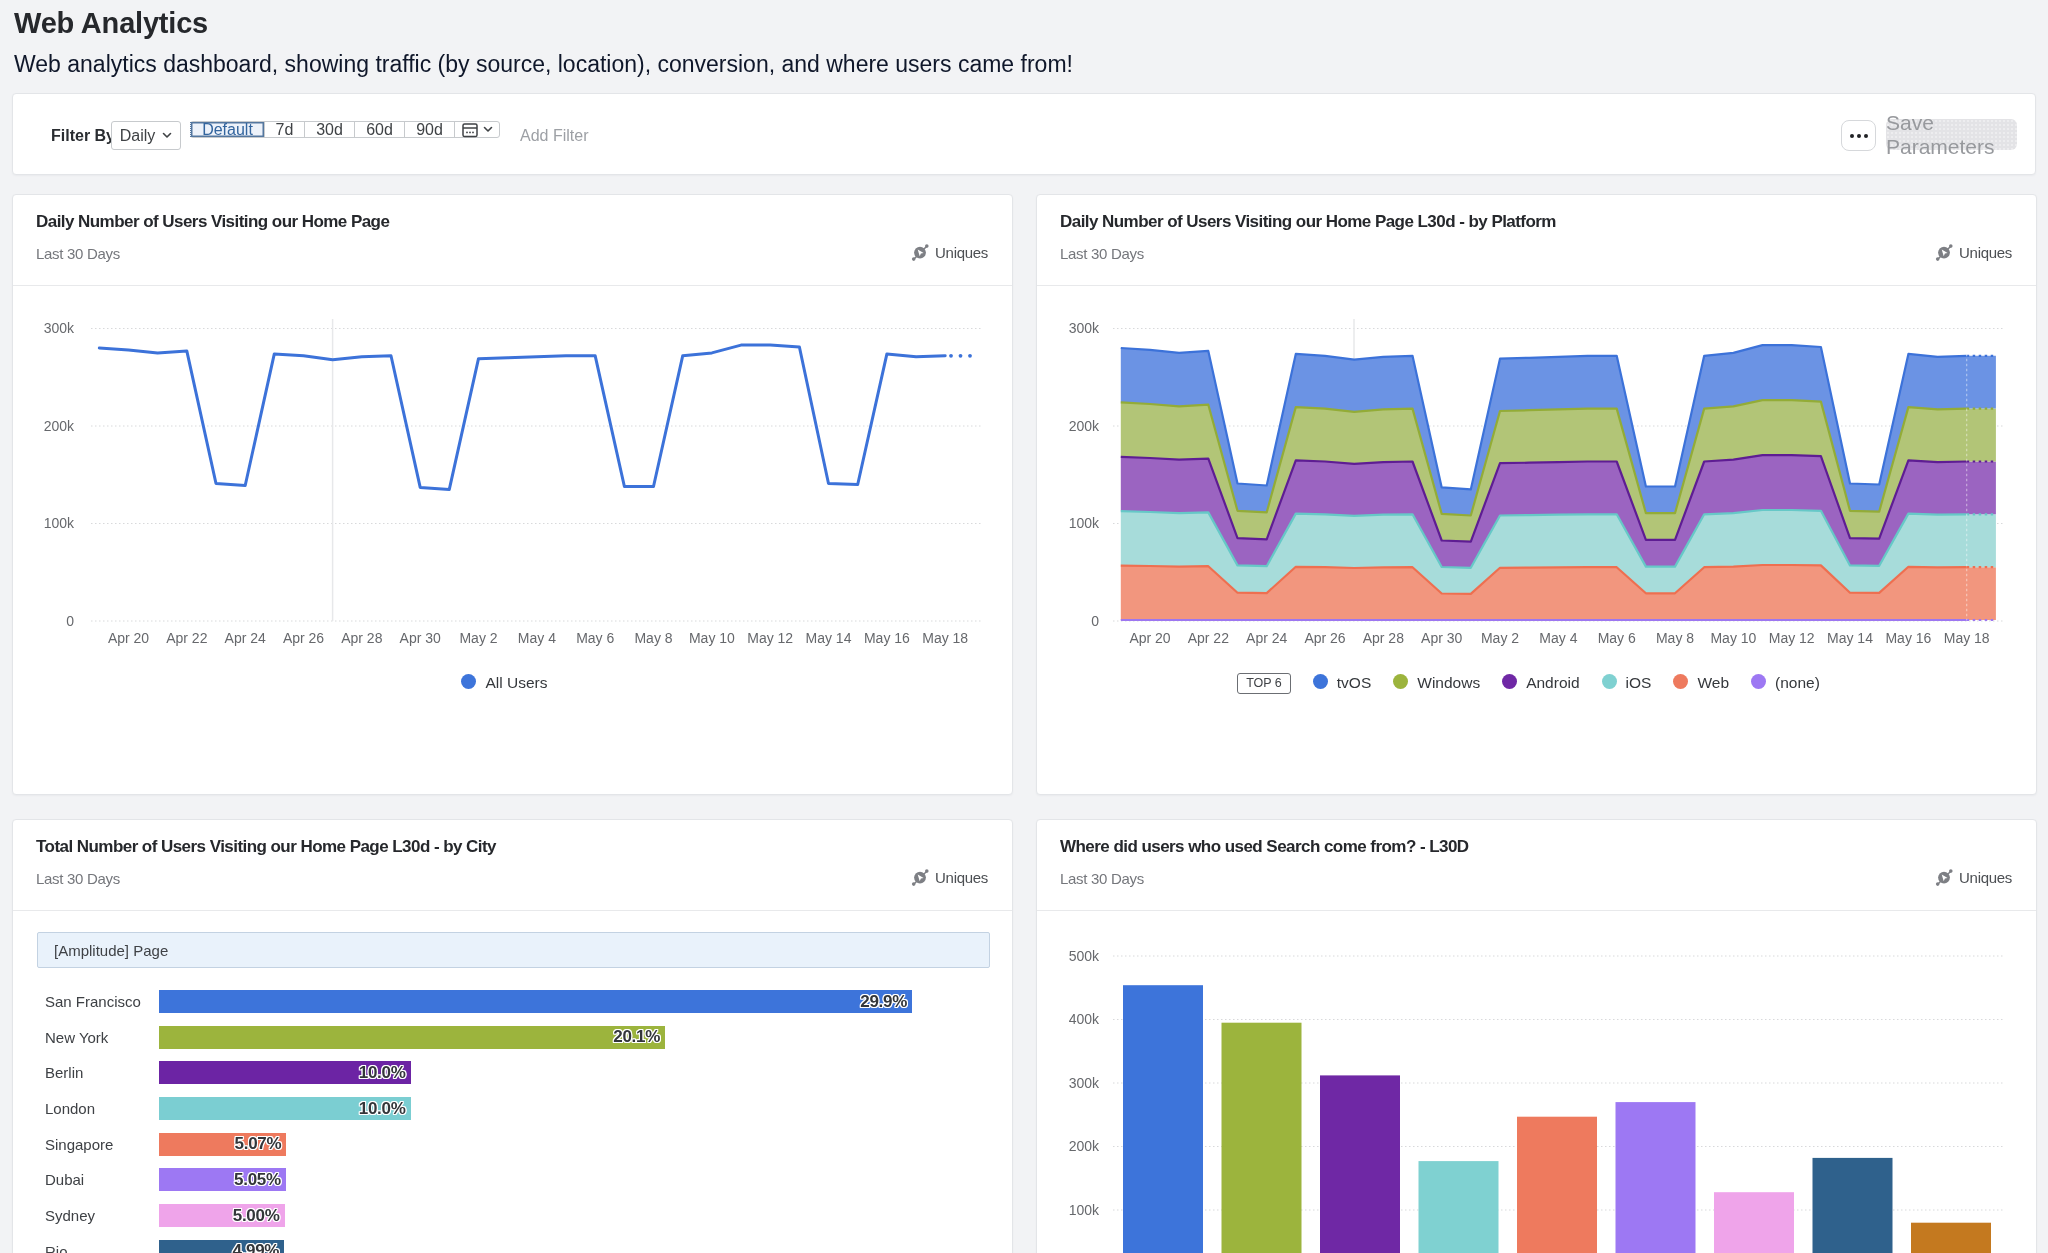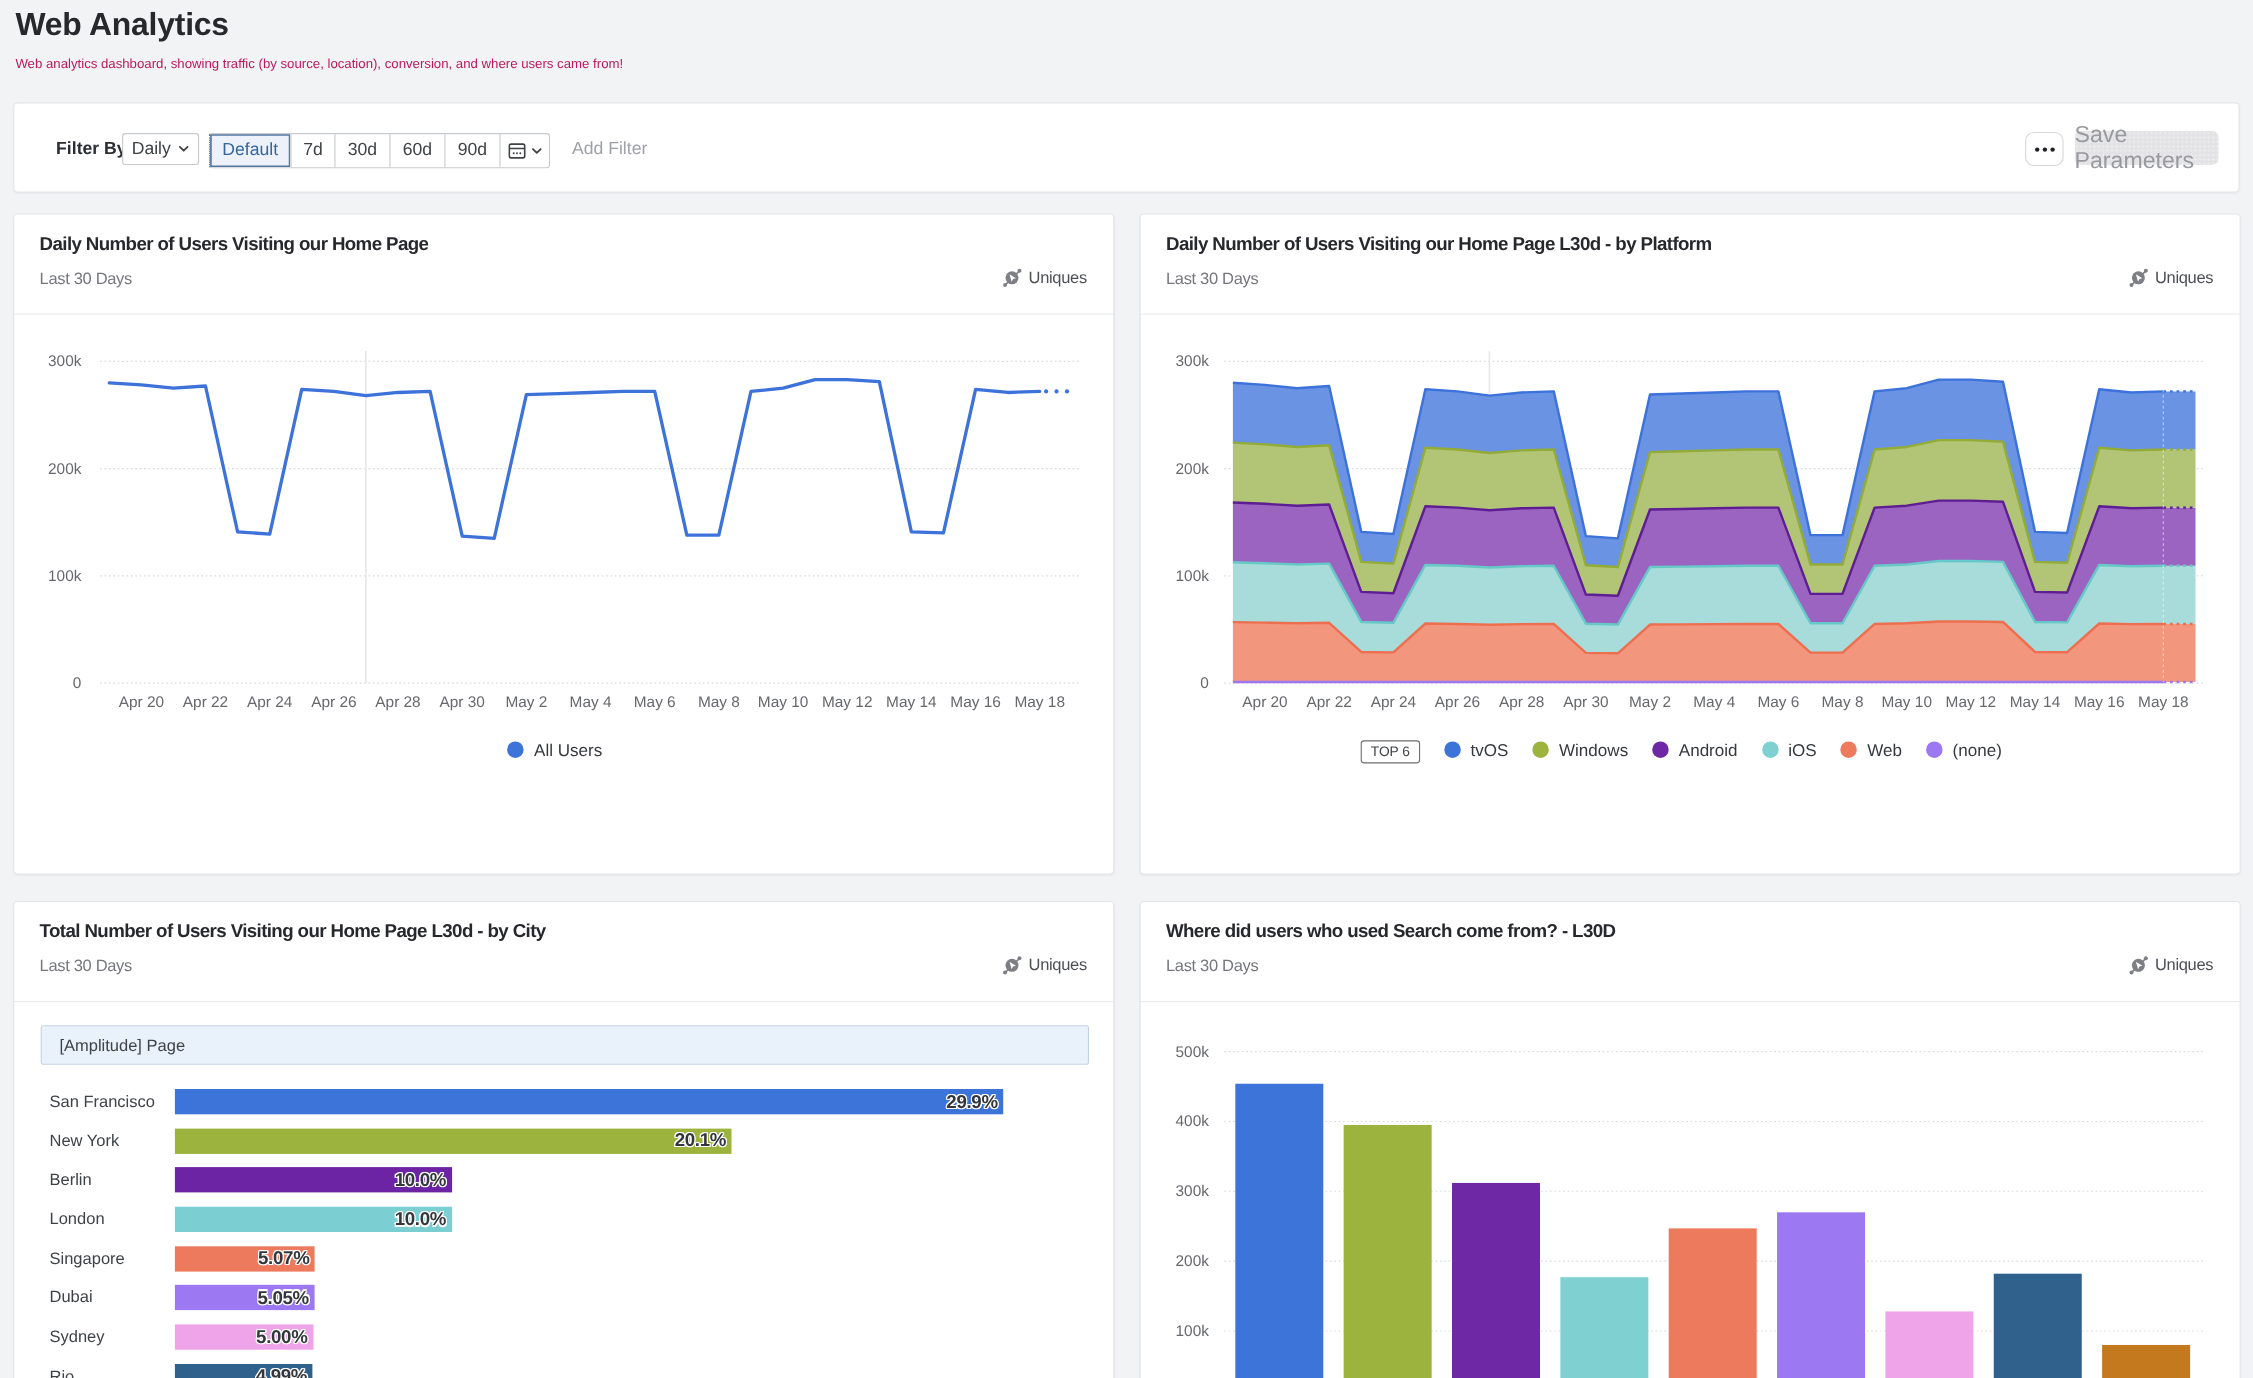--- a/index.html
+++ b/index.html
@@ -1,36 +1,36 @@
 <!DOCTYPE html>
 <html><head><meta charset="utf-8">
 <style>
 * { margin:0; padding:0; box-sizing:border-box; }
 html,body { width:2048px; height:1253px; overflow:hidden; background:#f2f3f5;
   font-family:"Liberation Sans", sans-serif; position:relative; }
 h1 { position:absolute; left:14px; top:7px; font-size:29px; font-weight:700; color:#26282c; letter-spacing:-0.2px; }
-.subtitle { position:absolute; left:14px; top:51px; font-size:12px; color:#be185d; }
+.subtitle { position:absolute; left:14px; top:51px; font-size:23px; color:#0f172a; }
 .card { position:absolute; background:#fff; border:1px solid #e3e5e8; border-radius:4px; box-shadow:0 1px 2px rgba(30,35,40,0.04); }
 .fcard { left:12px; top:93px; width:2024px; height:82px; }
 .c1 { left:12px; top:194px; width:1001px; height:601px; }
 .c2 { left:1036px; top:194px; width:1001px; height:601px;padding-left:20px; }
 .c3 { left:12px; top:819px; width:1001px; height:601px; }
 .c4 { left:1036px; top:819px; width:1001px; height:601px; }
 .card-title { position:absolute; left:23px; top:17px; font-size:17px; letter-spacing:-0.55px; font-weight:700; color:#26282c; }
 .card-sub { position:absolute; left:23px; top:50px; font-size:15px; letter-spacing:-0.3px; color:#75777c; }
 .uniq { position:absolute; right:24px; top:48px; display:flex; align-items:center; gap:5px; font-size:15px; letter-spacing:-0.3px; color:#4c4f53; }
 .divider { position:absolute; top:90px; left:0; width:100%; border-top:1px solid #e8e9eb; }
 .chartsvg { position:absolute; left:0; top:90px; }
 .ax { font-family:"Liberation Sans", sans-serif; font-size:14px; fill:#66686c; }
 
 .fby { position:absolute; left:22px; top:33px; font-size:16px; font-weight:700; color:#2a2d31;margin-left:16px; }
 .btn { position:absolute; background:#fff; border:1px solid #c7cacd; border-radius:3px;
   font-size:16px; color:#3f4245; display:flex; align-items:center; justify-content:center; gap:7px; }
 .daily { left:98px; top:27px; width:70px; height:29px; }
-.seg { position:absolute; left:177px; top:27px; height:32px; display:flex; border:1px solid #c7cacd; border-radius:3px; background:#fff;justify-content:flex-end; }
+.seg { position:absolute; left:177px; top:27px; height:17px; display:flex; border:1px solid #c7cacd; border-radius:3px; background:#fff;justify-content:flex-end; }
 .seg > div { display:flex; align-items:center; justify-content:center; font-size:16px; color:#3f4245; border-right:1px solid #c7cacd; }
 .seg > div:last-child { border-right:none; }
 .sdef { width:75px; background:#edf2fa; color:#33659e !important; box-shadow:inset 0 0 0 1.5px #54779f; border-left:1px dotted #54779f; margin-left:-1px; }
 .s7 { width:40px; } .s30,.s60,.s90 { width:50px; } .scal { width:44px; gap:4px; }
 .addf { position:absolute; left:507px; top:33px; font-size:16px; color:#9da0a5; }
 .dots-btn { position:absolute; left:1828px; top:26px; width:35px; height:31px; background:#fff; border:1px solid #d6d8db; border-radius:8px; display:flex; align-items:center; justify-content:center; }
 .dots-btn span { display:inline-block; width:4px; height:4px; border-radius:50%; background:#202225; margin:0 1.5px; }
 .savep { position:absolute; left:1873px; top:25px; width:131px; height:31px; background:#e3e3e6; border-radius:6px;
   display:flex; align-items:center; justify-content:center; font-size:21px; color:#97999d;
   background-image:radial-gradient(rgba(255,255,255,0.35) 0.8px, transparent 1px); background-size:4px 4px; }

